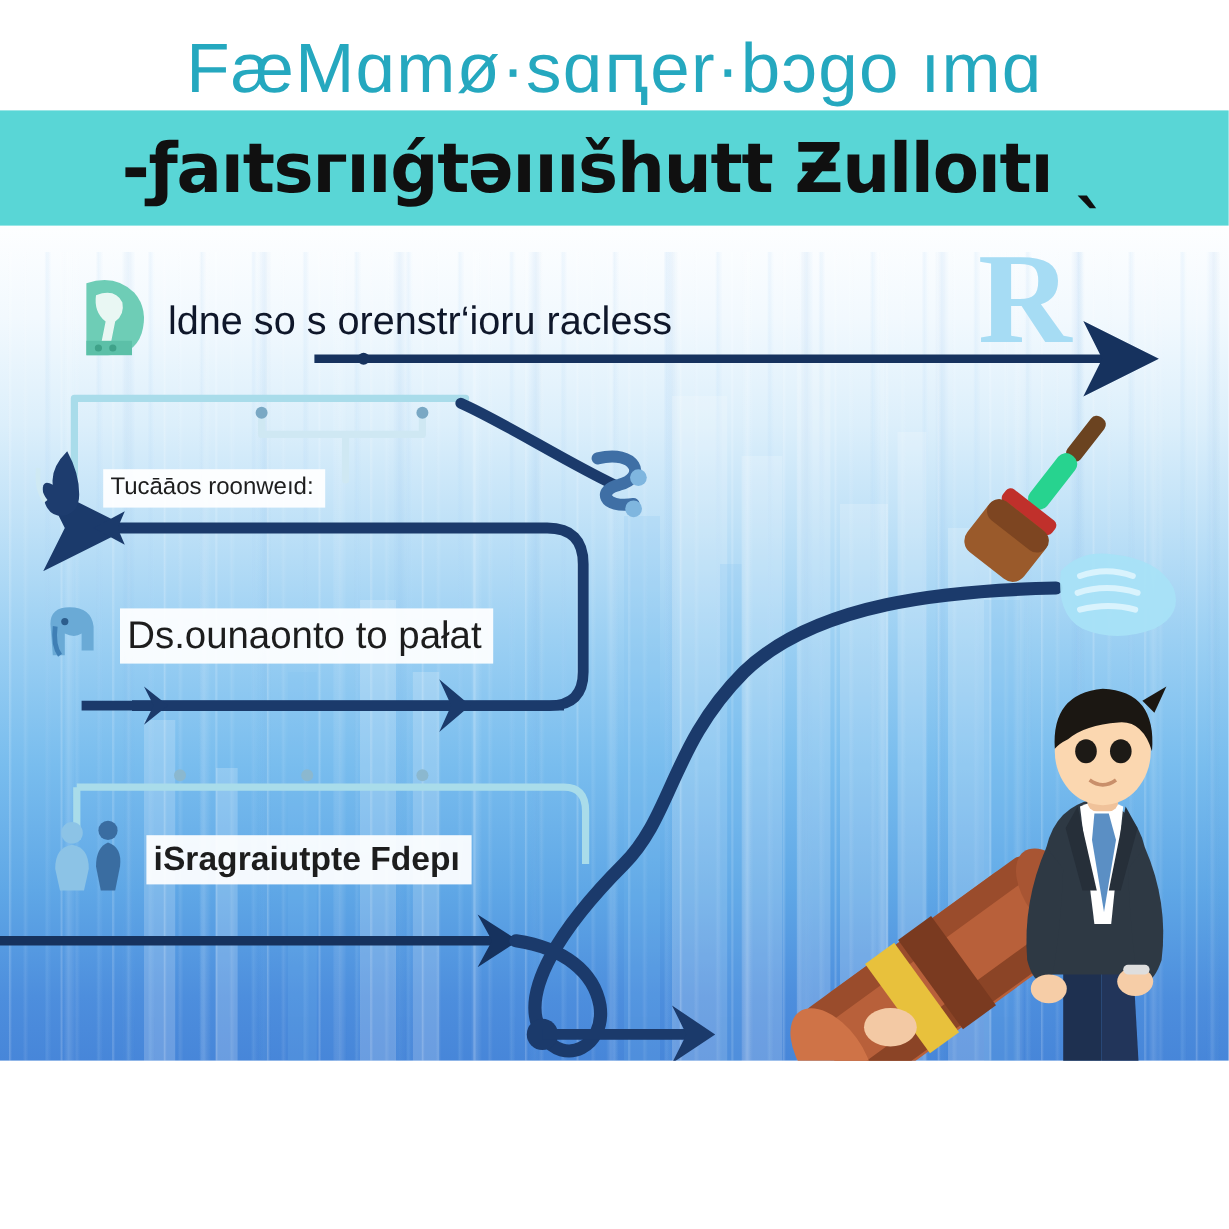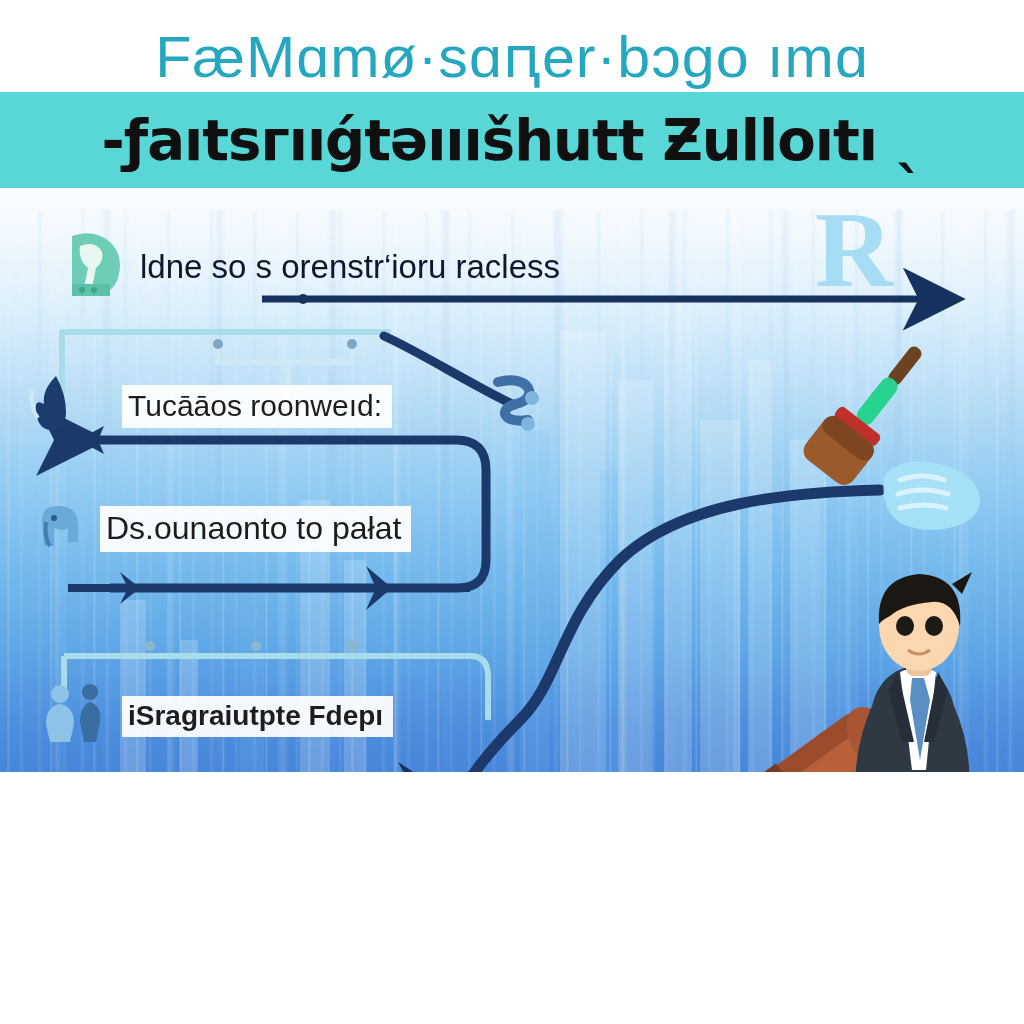--- a/index.html
+++ b/index.html
@@ -1,21 +1,21 @@
 <!DOCTYPE html>
 <html><head>
 <meta charset="utf-8">
 <style>
   html,body{margin:0;padding:0;}
   body{
     width:1024px;height:1024px;overflow:hidden;
     font-family:"Liberation Sans",sans-serif;
     background:#ffffff;
   }
-  #stage{position:relative;width:1024px;height:772px;overflow:hidden;}
+  #stage{position:relative;width:1024px;height:884px;overflow:hidden;}
 
   
   .bg-base{
     position:absolute;inset:0;
     background:linear-gradient(to bottom,
       #ffffff 0%,
       #ffffff 20%,
       #f2f9fe 30%,
       #dceffb 40%,
       #bde0f7 50%,
@@ -90,21 +90,21 @@
   .row{position:absolute;display:flex;align-items:center;}
   .row .icon{flex:0 0 auto;margin-right:8px;}
   .label{
     background:rgba(255,255,255,0.93);
     padding:4px 10px 5px 6px;
     font-family:"Liberation Sans",sans-serif;
     color:#1d1d1d;
     white-space:nowrap;
   }
   .r0 .label{font-size:33px;background:transparent;color:#0f172a;}
-  .r1 .label{font-size:30px;margin-left:36px;}
+  .r1 .label{font-size:20px;}
   .r2 .label{font-size:32px;}
   .r3 .label{font-size:28px;}
   .r4 .label{font-size:34px;}
 
   .r0{left:62px;top:228px;}
   .r1{left:26px;top:372px;}
   .r2{left:34px;top:498px;}
   .r3{left:40px;top:680px;font-weight:bold;}
   .r4{left:14px;top:830px;}
 

